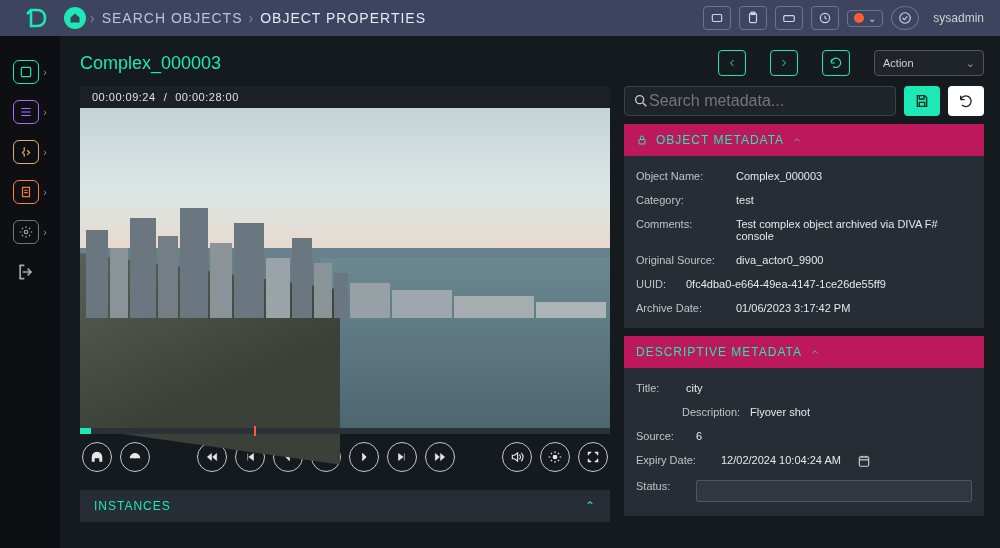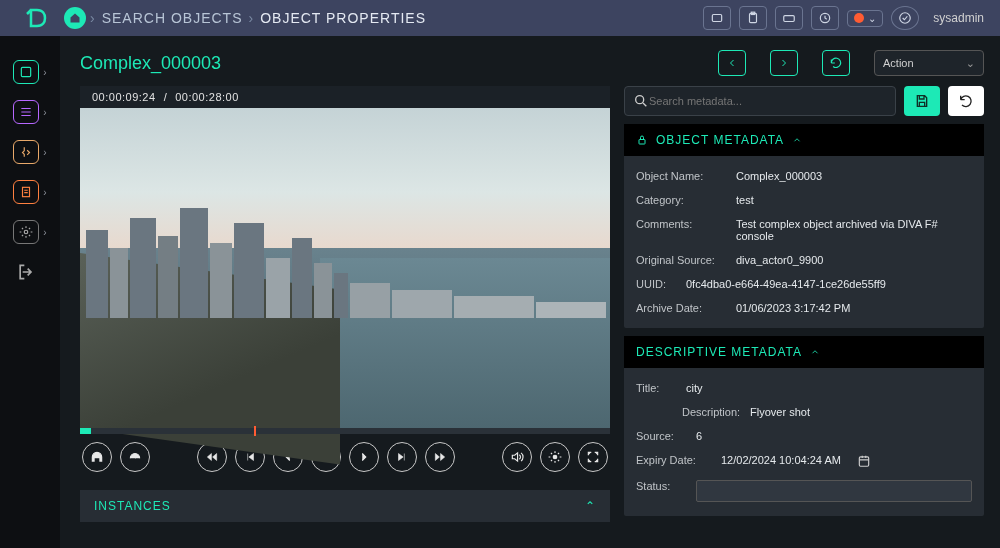--- a/index.html
+++ b/index.html
@@ -49,27 +49,27 @@
 .progress-fill { position:absolute; left:0; top:0; bottom:0; width:2%; background:#1de9b6; }
 .progress-mark { position:absolute; top:-2px; bottom:-2px; width:2px; background:#ff5c33; left:174px; }
 
 .play-controls { height:46px; display:flex; align-items:center; gap:8px; padding:0 2px; background:#151a1e; }
 .ctrl-spacer { flex:1; }
 .ctrl-btn { width:30px; height:30px; border:1.5px solid #c8c8c8; border-radius:50%; display:flex; align-items:center; justify-content:center; cursor:pointer; }
 .ctrl-btn svg { width:14px; height:14px; stroke:#e8e8e8; fill:#e8e8e8; }
 
 .search-row { display:flex; gap:8px; }
 .search-box { flex:1; height:30px; background:#1e242a; border:1px solid #3a4148; border-radius:4px; display:flex; align-items:center; padding:0 8px; }
-.search-box input { flex:1; background:transparent; border:none; outline:none; color:#ccc; font-size:11px; }
+.search-box input { flex:1; background:transparent; border:none; outline:none; color:#ccc; font-size:16px; }
 .sr-btn { width:36px; height:30px; border-radius:4px; display:flex; align-items:center; justify-content:center; cursor:pointer; }
 .sr-save { background:#1de9b6; }
 .sr-reset { background:#fff; }
 
 .panel { background:#272d34; border-radius:2px; }
-.panel-hd { height:32px; display:flex; align-items:center; padding:0 12px; gap:8px; background:#000000; }
+.panel-hd { height:32px; display:flex; align-items:center; padding:0 12px; gap:8px; background:#be185d; }
 .panel-hd .pt { color:#1de9b6; font-size:12px; letter-spacing:1px; }
 .panel-hd svg { stroke:#1de9b6; }
 .panel-body { padding:8px 12px; font-size:11px; }
 .meta-row { display:flex; padding:6px 0; gap:10px; }
 .meta-lbl { min-width:90px; color:#c0c4c8; }
 .meta-val { color:#e5e9ec; }
 .status-select { flex:1; height:22px; background:#303740; border:1px solid #555; border-radius:2px; }
 .date-icon { width:14px; height:14px; stroke:#ccc; fill:none; margin-left:6px; }
 
 .instances { margin-top:10px; background:#272d34; height:32px; display:flex; align-items:center; padding:0 14px; color:#1de9b6; font-size:12px; letter-spacing:1px;gap:26px; }

